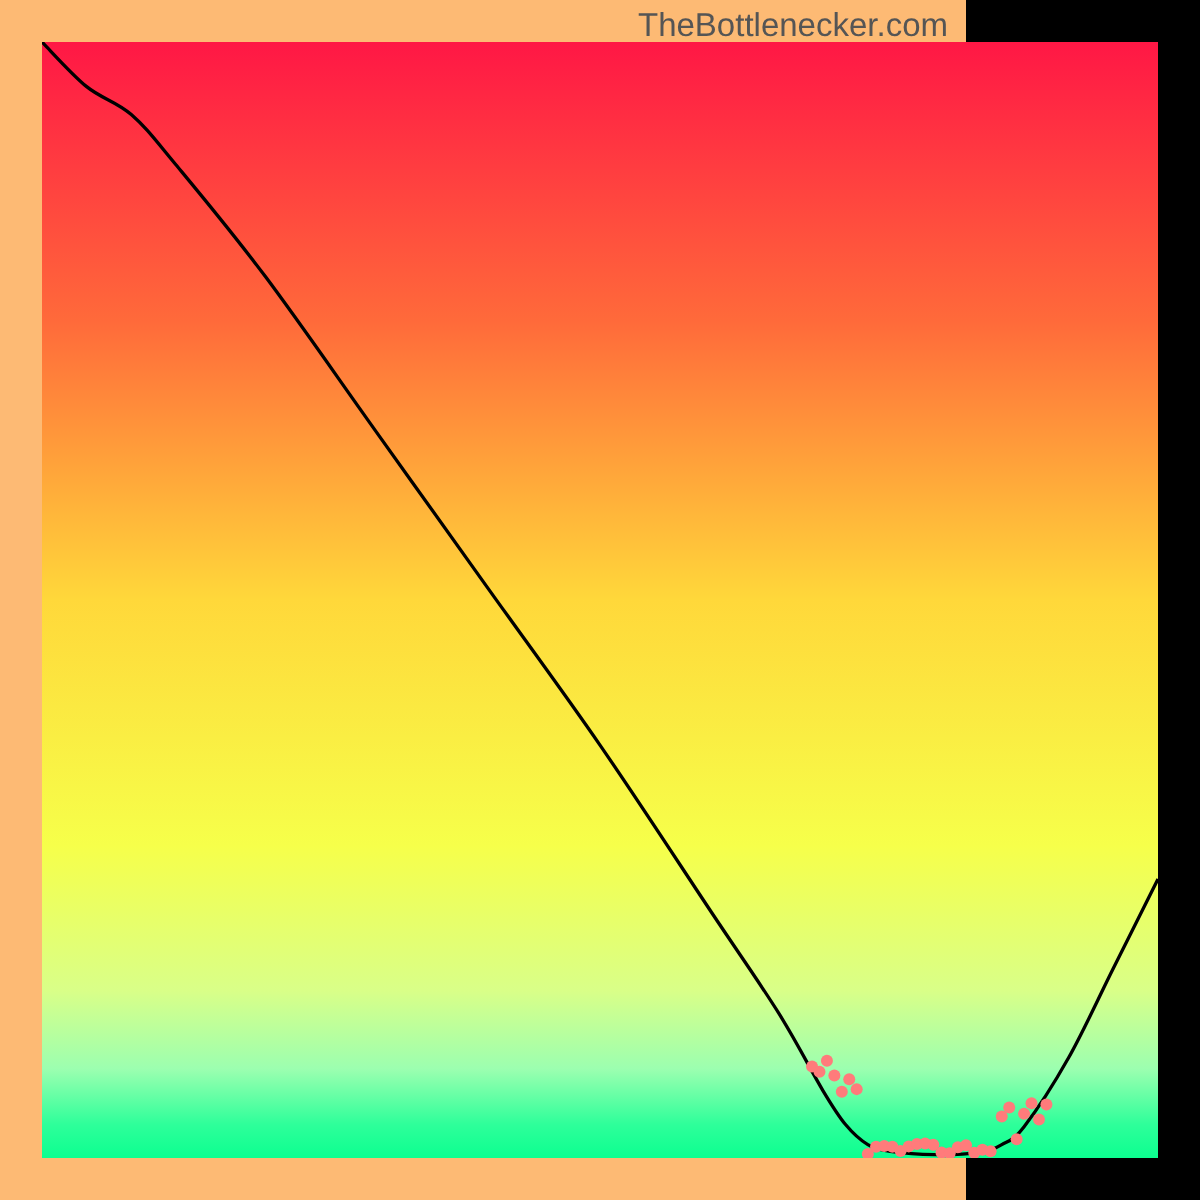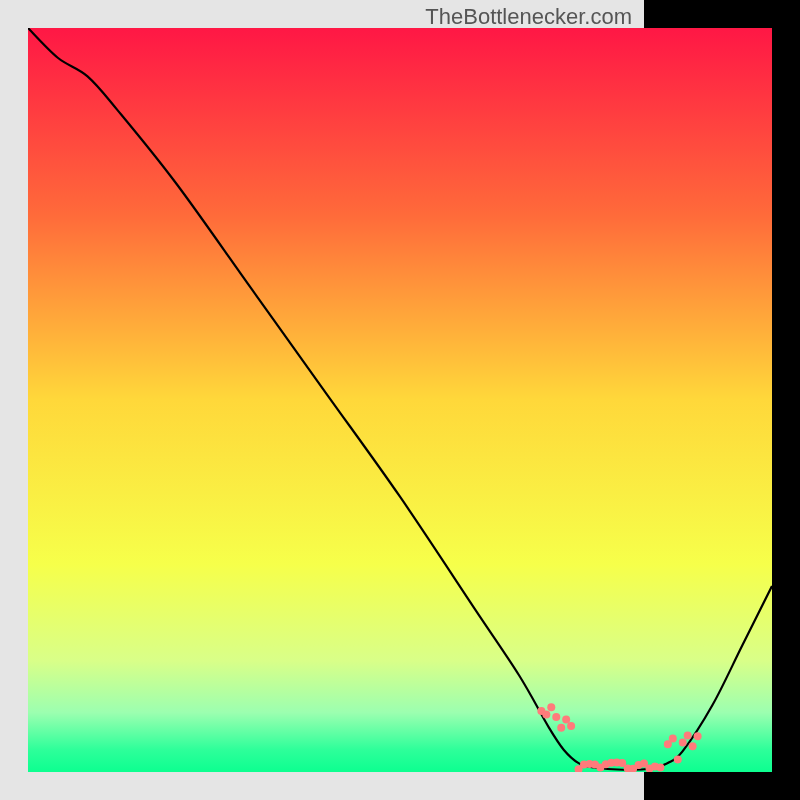--- a/index.html
+++ b/index.html
@@ -8,21 +8,21 @@
     width: 800px;
     height: 800px;
     background: #000;
     font-family: Arial, sans-serif;
     overflow: hidden;
   }
   .container {
     position: relative;
     width: 644px;
     height: 800px;
-    background: #e5e5e5;
+    background: #fdba74;
   }
   .watermark {
     position: absolute;
     top: 4px;
     right: 12px;
     color: #555;
     font-size: 22px;
     font-weight: 500;
     font-family: Arial, sans-serif;
     z-index: 10;

